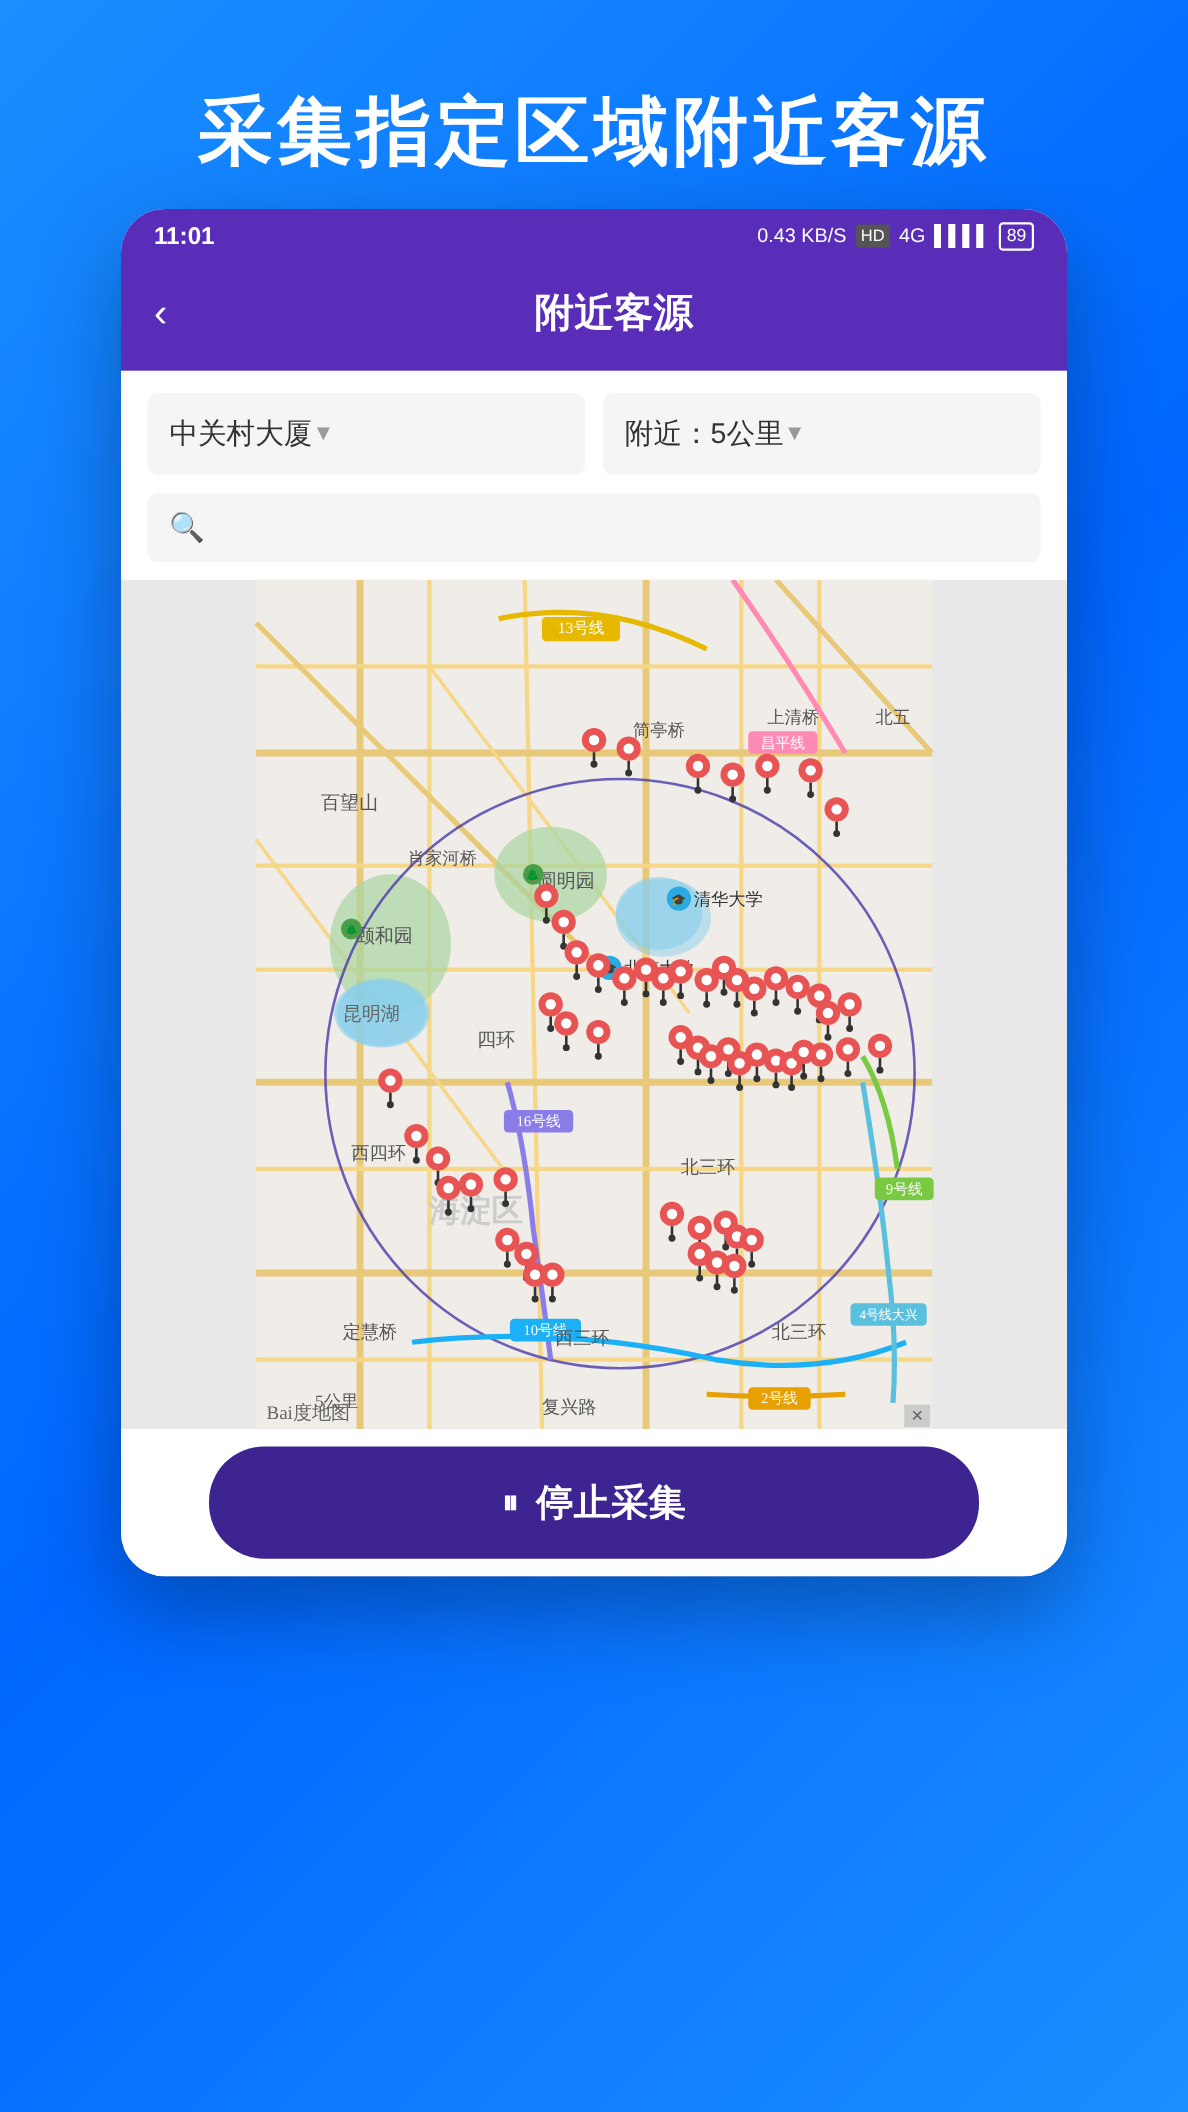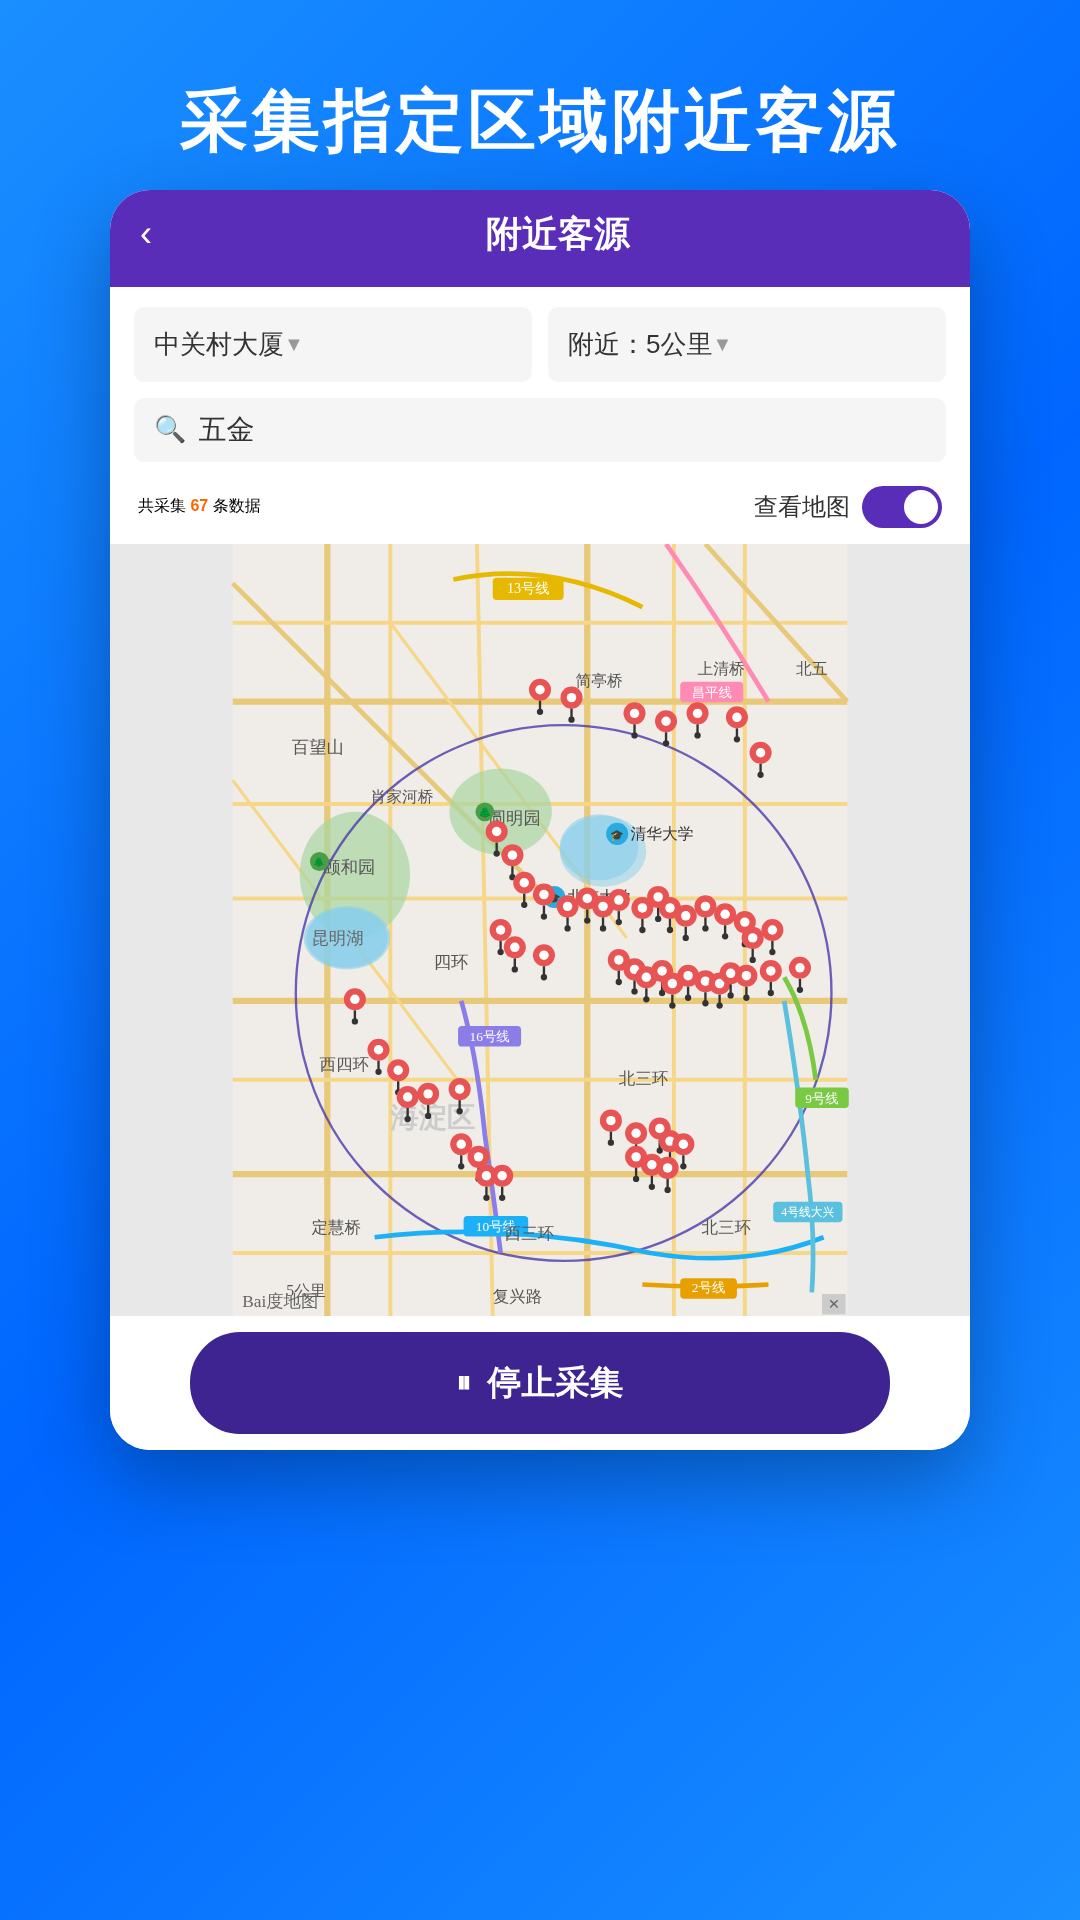--- a/index.html
+++ b/index.html
@@ -212,20 +212,33 @@
       font-size: 30px;
     }
   </style>
 </head>
 <body>
 
 <h1 class="hero-title">采集指定区域附近客源</h1>
 
 <div class="phone-frame">
 
+  <div class="status-bar">
+    <span class="status-time">11:01</span>
+    <div class="status-icons">
+      <span>
+        <span>0.43</span>
+        <span>KB/S</span>
+      </span>
+      <span style="background:#555;padding:2px 5px;border-radius:3px;font-size:15px;">HD</span>
+      <span>4G</span>
+      <span>▌▌▌▌</span>
+      <span class="battery-box">89</span>
+    </div>
+  </div>
 
   <div class="header">
     <span class="back-btn">‹</span>
     <span class="header-title">附近客源</span>
   </div>
 
   <div class="controls">
 
     <div class="dropdowns-row">
       <div class="dropdown">
@@ -233,34 +246,22 @@
         <span class="chevron">▼</span>
       </div>
       <div class="dropdown">
         <span>附近：5公里</span>
         <span class="chevron">▼</span>
       </div>
     </div>
 
     <div class="search-bar">
       <span class="search-icon">🔍</span>
-      <input type="text" value="五金" placeholder="" style="">
     </div>
 
-    <div class="stats-row">
-      <div>
-        <span>共采集</span>
-        <span class="stats-count">67</span>
-        <span>条数据</span>
-      </div>
-      <div class="map-toggle-area">
-        <span class="map-toggle-label">查看地图</span>
-        <div class="toggle-switch"></div>
-      </div>
-    </div>
   </div>
 
   <div class="map-container">
     <svg class="map-svg" viewBox="0 0 780 980">
 
       <rect width="780" height="980" fill="#f0ede8"></rect>
 
       <line x1="120" y1="0" x2="120" y2="980" stroke="#e8c97a" stroke-width="8"></line>
       <line x1="200" y1="0" x2="200" y2="980" stroke="#f5d787" stroke-width="5"></line>
       <line x1="310" y1="0" x2="330" y2="980" stroke="#f5d787" stroke-width="5"></line>

